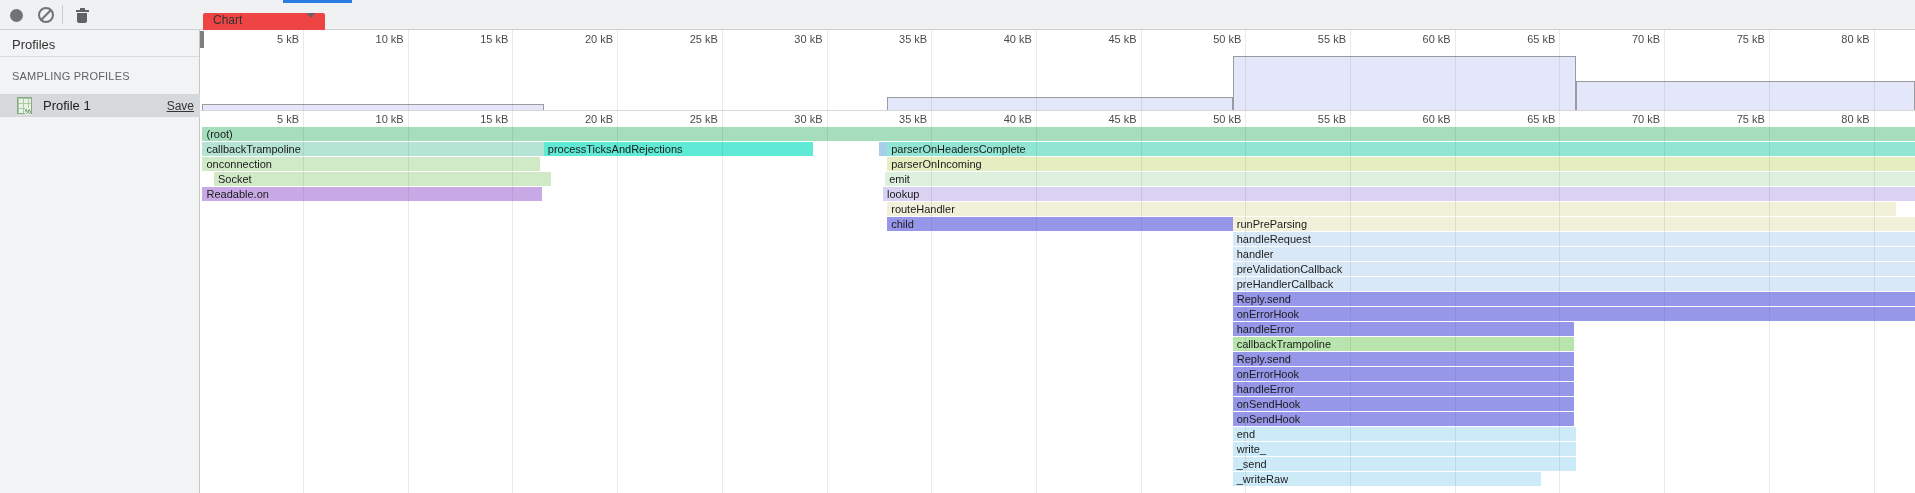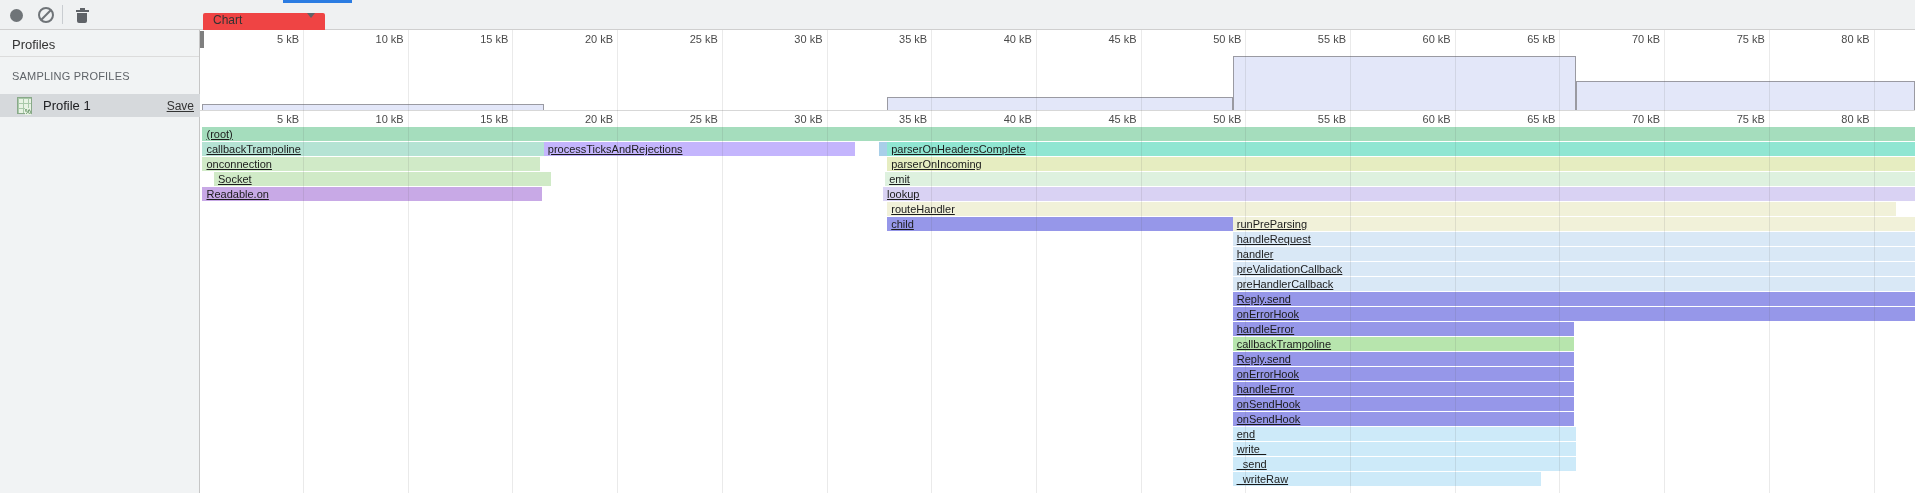--- a/index.html
+++ b/index.html
@@ -45,21 +45,21 @@
   #profile-name{margin-left:11px;font-size:13px;color:#202124;flex:1;}
   #save-link{margin-right:6px;font-size:12px;color:#333;text-decoration:underline;}
   
   #chart-pane{position:absolute;left:200px;top:30px;width:1715px;height:463px;background:#fff;}
   #vscroll-thumb{position:absolute;left:0px;top:1px;width:4px;height:17px;background:#7f7f7f;z-index:7;}
   .gridline{position:absolute;top:0;width:1px;height:463px;background:rgba(90,90,90,0.13);z-index:5;}
   .axis-label{position:absolute;font-size:11px;color:#4a4a4a;z-index:6;white-space:nowrap;}
   #overview-divider{position:absolute;left:0;top:80px;width:1715px;height:1px;background:#d7d7d7;z-index:4;}
   .ov-step{position:absolute;background:#e3e7f9;border:1px solid #9a9aa2;border-bottom:none;box-sizing:border-box;z-index:2;}
   .frame{position:absolute;height:14px;box-sizing:border-box;overflow:hidden;white-space:nowrap;
-         font-size:11px;color:#1b1b1b;line-height:14px;padding-left:4px;z-index:3;text-decoration:underline;}
+         font-size:11px;color:#1b1b1b;line-height:14px;padding-left:4px;z-index:3;}
 </style>
 </head>
 <body>
 
 <div id="app">
 
   <div id="toolbar">
     <div id="tab-indicator"></div>
     <div class="tb-btn" id="record-dot">
       <span class="dot"></span>
@@ -153,21 +153,21 @@
         <div class="axis-label" style="top: 83px; left: 1090px; width: 56px; text-align: right;">55 kB</div>
         <div class="axis-label" style="top: 83px; left: 1194.7px; width: 56px; text-align: right;">60 kB</div>
         <div class="axis-label" style="top: 83px; left: 1299.4px; width: 56px; text-align: right;">65 kB</div>
         <div class="axis-label" style="top: 83px; left: 1404.1px; width: 56px; text-align: right;">70 kB</div>
         <div class="axis-label" style="top: 83px; left: 1508.8px; width: 56px; text-align: right;">75 kB</div>
         <div class="axis-label" style="top: 83px; left: 1613.5px; width: 56px; text-align: right;">80 kB</div>
       </div>
     <div id="flame-layer">
         <div class="frame" style="left: 2.488px; width: 1712.89px; top: 97px; background: rgb(165, 221, 189);">(root)</div>
         <div class="frame" style="left: 2.488px; width: 341.322px; top: 112px; background: rgb(181, 227, 212);">callbackTrampoline</div>
-        <div class="frame" style="left: 343.81px; width: 311px; top: 112px; background: #c4b5fd;">processTicksAndRejections</div>
+        <div class="frame" style="left: 343.81px; width: 269px; top: 112px; background: #5eead4;">processTicksAndRejections</div>
         <div class="frame" style="left: 678.85px; width: 8.376px; top: 112px; background: rgb(168, 207, 233);"></div>
         <div class="frame" style="left: 687.226px; width: 1028.15px; top: 112px; background: rgb(144, 230, 210);">parserOnHeadersComplete</div>
         <div class="frame" style="left: 2.488px; width: 337.134px; top: 127px; background: rgb(208, 234, 199);">onconnection</div>
         <div class="frame" style="left: 687.226px; width: 1028.15px; top: 127px; background: rgb(230, 237, 193);">parserOnIncoming</div>
         <div class="frame" style="left: 14px; width: 337.134px; top: 142px; background: rgb(208, 234, 199);">Socket</div>
         <div class="frame" style="left: 685.132px; width: 1030.25px; top: 142px; background: rgb(222, 241, 223);">emit</div>
         <div class="frame" style="left: 2.488px; width: 339.228px; top: 157px; background: rgb(200, 169, 230);">Readable.on</div>
         <div class="frame" style="left: 683.038px; width: 1032.34px; top: 157px; background: rgb(217, 210, 243);">lookup</div>
         <div class="frame" style="left: 687.226px; width: 1009px; top: 172px; background: rgb(241, 241, 217);">routeHandler</div>
         <div class="frame" style="left: 687.226px; width: 345.51px; top: 187px; background: rgb(150, 151, 233);">child</div>

